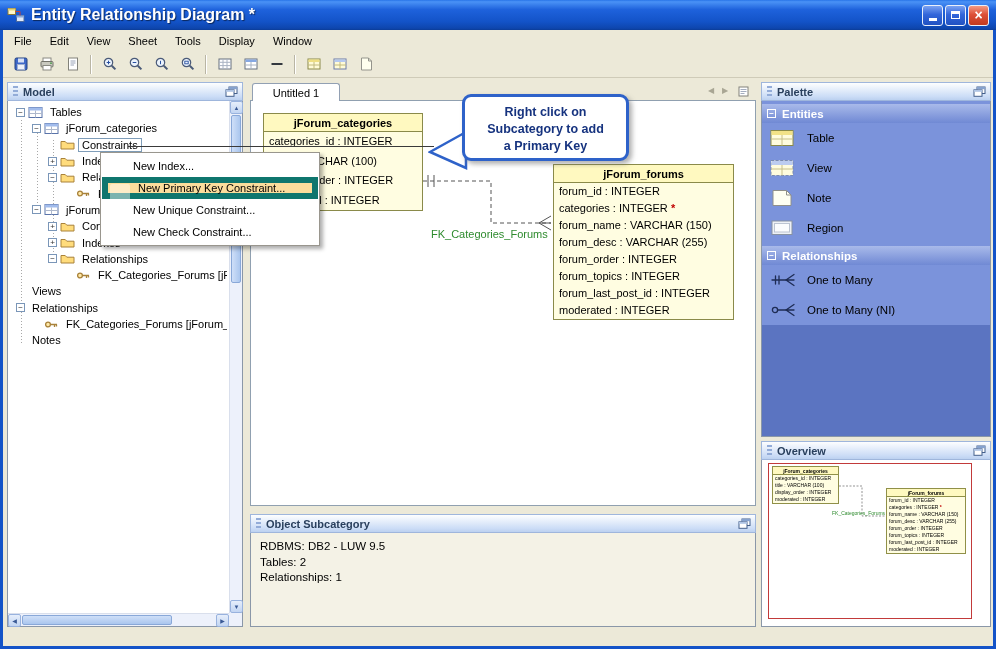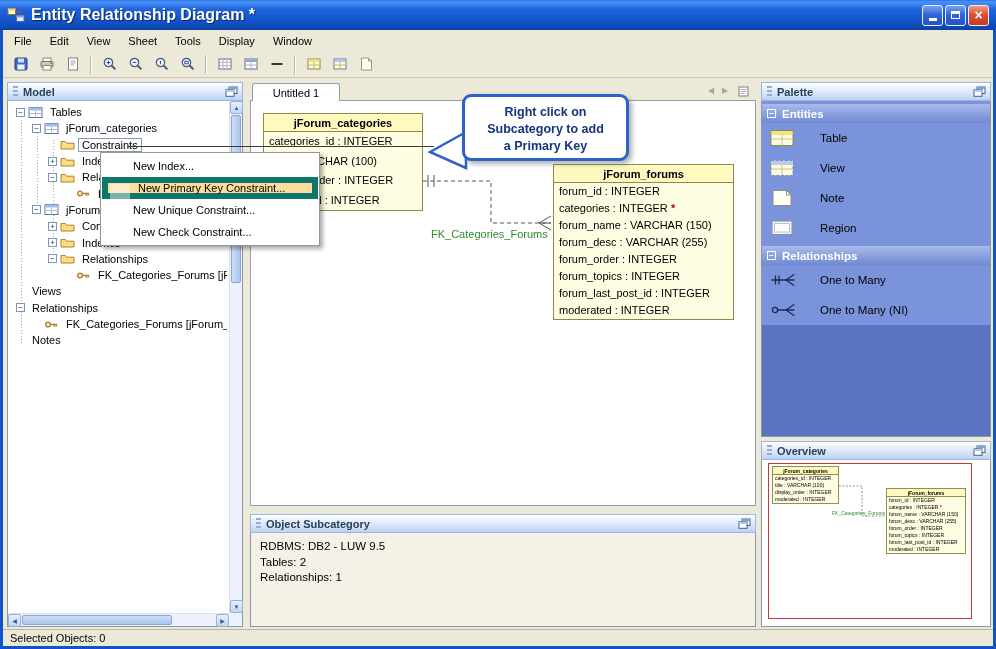--- a/index.html
+++ b/index.html
@@ -77,21 +77,21 @@
 .ctx-item{height:22px;display:flex;align-items:center;padding-left:30px;position:relative;border:1px solid transparent}
 .ctx-item.hl{background:#FBDD9C;border:6px solid #0f766e}
 .ctx-item.hl::before{content:"";position:absolute;left:2px;top:1px;width:20px;height:18px;background:rgba(255,255,255,.45);border-radius:2px}
 
 .op-body{background:#F4F2E6;padding:6px 9px}
 .op-line{line-height:15.5px;font-size:11.5px}
 
 .palette-body{background:#7B93DB;display:flex;flex-direction:column}
 .psec{flex:none;height:19px;margin-top:3px;background:linear-gradient(180deg,#A9BAEA,#7089D4);color:#fff;font-weight:bold;font-size:11.5px;display:flex;align-items:center;padding-left:5px;gap:6px}
 .pcol{width:9px;height:9px;border:1px solid #fff;font-size:8px;line-height:7px;text-align:center}
-.pitem{flex:none;height:30px;display:flex;align-items:center;padding-left:8px;gap:24px;font-size:11.5px;color:#000}
+.pitem{flex:none;height:30px;display:flex;align-items:center;padding-left:8px;gap:11px;font-size:11.5px;color:#000}
 .pfill{flex:1;background:#5B74C1}
 
 .ov-body{background:#fff}
 .vp{position:absolute;left:6px;top:3px;width:204px;height:156px;border:1px solid #C23A3A}
 .ov-conn{position:absolute;left:0;top:0}
 .mini{position:absolute;background:#FFFDE1;border:1px solid #909048;font-size:5px}
 .mini .dt-head{height:8px;line-height:8px;font-size:5px;padding:0 1px;background:#FFF9C0;border-bottom:1px solid #909048}
 .mini .dt-row{height:7px;line-height:7px;padding:0 2px}
 .mini-label{position:absolute;left:70px;top:50px;font-size:5px;color:#2E8B2E;white-space:nowrap}
 
@@ -639,17 +639,14 @@
             <div class="dt-row" style="height:7px;line-height:7px">forum_order : INTEGER</div>
             <div class="dt-row" style="height:7px;line-height:7px">forum_topics : INTEGER</div>
             <div class="dt-row" style="height:7px;line-height:7px">forum_last_post_id : INTEGER</div>
             <div class="dt-row" style="height:7px;line-height:7px">moderated : INTEGER</div>
           </div>
         </div>
       <div class="mini-label">FK_Categories_Forums</div>
     </div>
   </div>
 
-  <div class="abs statusbar">
-    <span>Selected Objects: 0</span>
-  </div>
 
 </div>
 
 </body></html>

